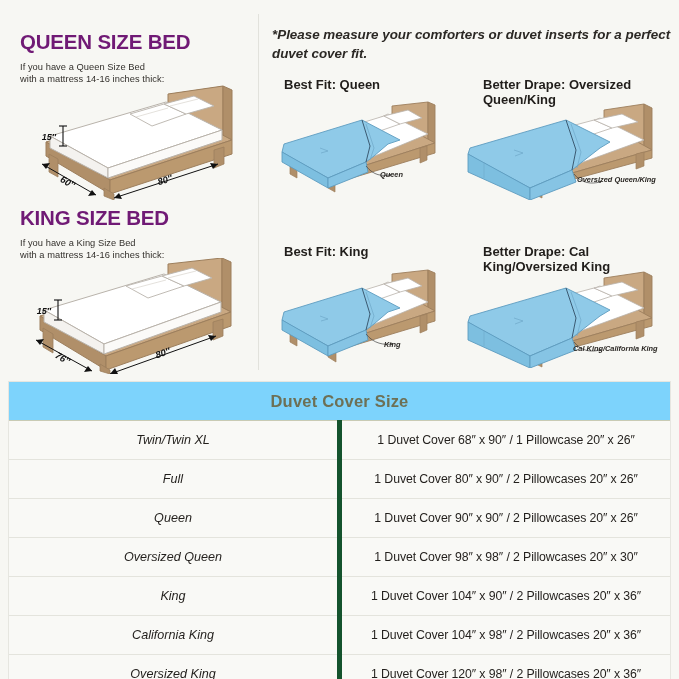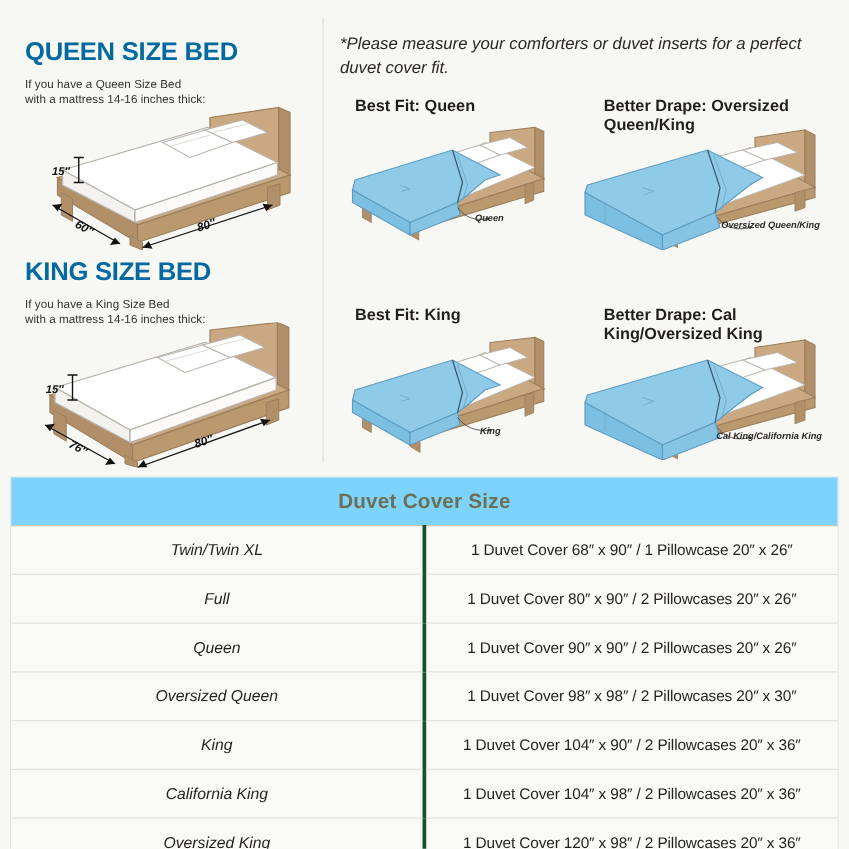--- a/index.html
+++ b/index.html
@@ -24,21 +24,21 @@
   
   .left-col {
     position: absolute;
     left: 0; top: 0;
     width: 258px; height: 372px;
   }
   .sec-title {
     font-size: 20.5px;
     font-weight: bold;
     letter-spacing: -0.2px;
-    color: #0369a1;
+    color: #701a75;
     margin: 0;
   }
   .sec-sub {
     font-size: 9.3px;
     line-height: 12.2px;
     color: #33302c;
     margin: 0;
     letter-spacing: 0.05px;
   }
   .queen-block { position: absolute; left: 20px; top: 30px; }
@@ -64,21 +64,21 @@
     left: 258px; top: 0;
     width: 421px; height: 372px;
   }
   .note {
     position: absolute;
     left: 14px; top: 26px;
     width: 400px;
     font-size: 13.4px;
     line-height: 18.5px;
     font-style: italic;
-    font-weight: normal;
+    font-weight: bold;
     color: #2b2824;
   }
   .panel-title {
     position: absolute;
     font-size: 13px;
     font-weight: bold;
     color: #211e1b;
     line-height: 14.5px;
     padding-left: 12px;
   }
@@ -135,21 +135,21 @@
     height: 36px;
     background: #f9f9f6;
   }
   table.duvet tr:first-child td { border-top: none; }
   td.size-cell {
     width: 164px;
     text-align: center;
     font-size: 12.6px;
     font-style: italic;
     color: #221f1c;
-    border-right: 3px solid #14532d;
+    border-right: 5px solid #14532d;
   }
   td.desc-cell {
     text-align: center;
     font-size: 12.3px;
     color: #221f1c;
     letter-spacing: -0.1px;
   }
 </style>
 </head>
 <body>

